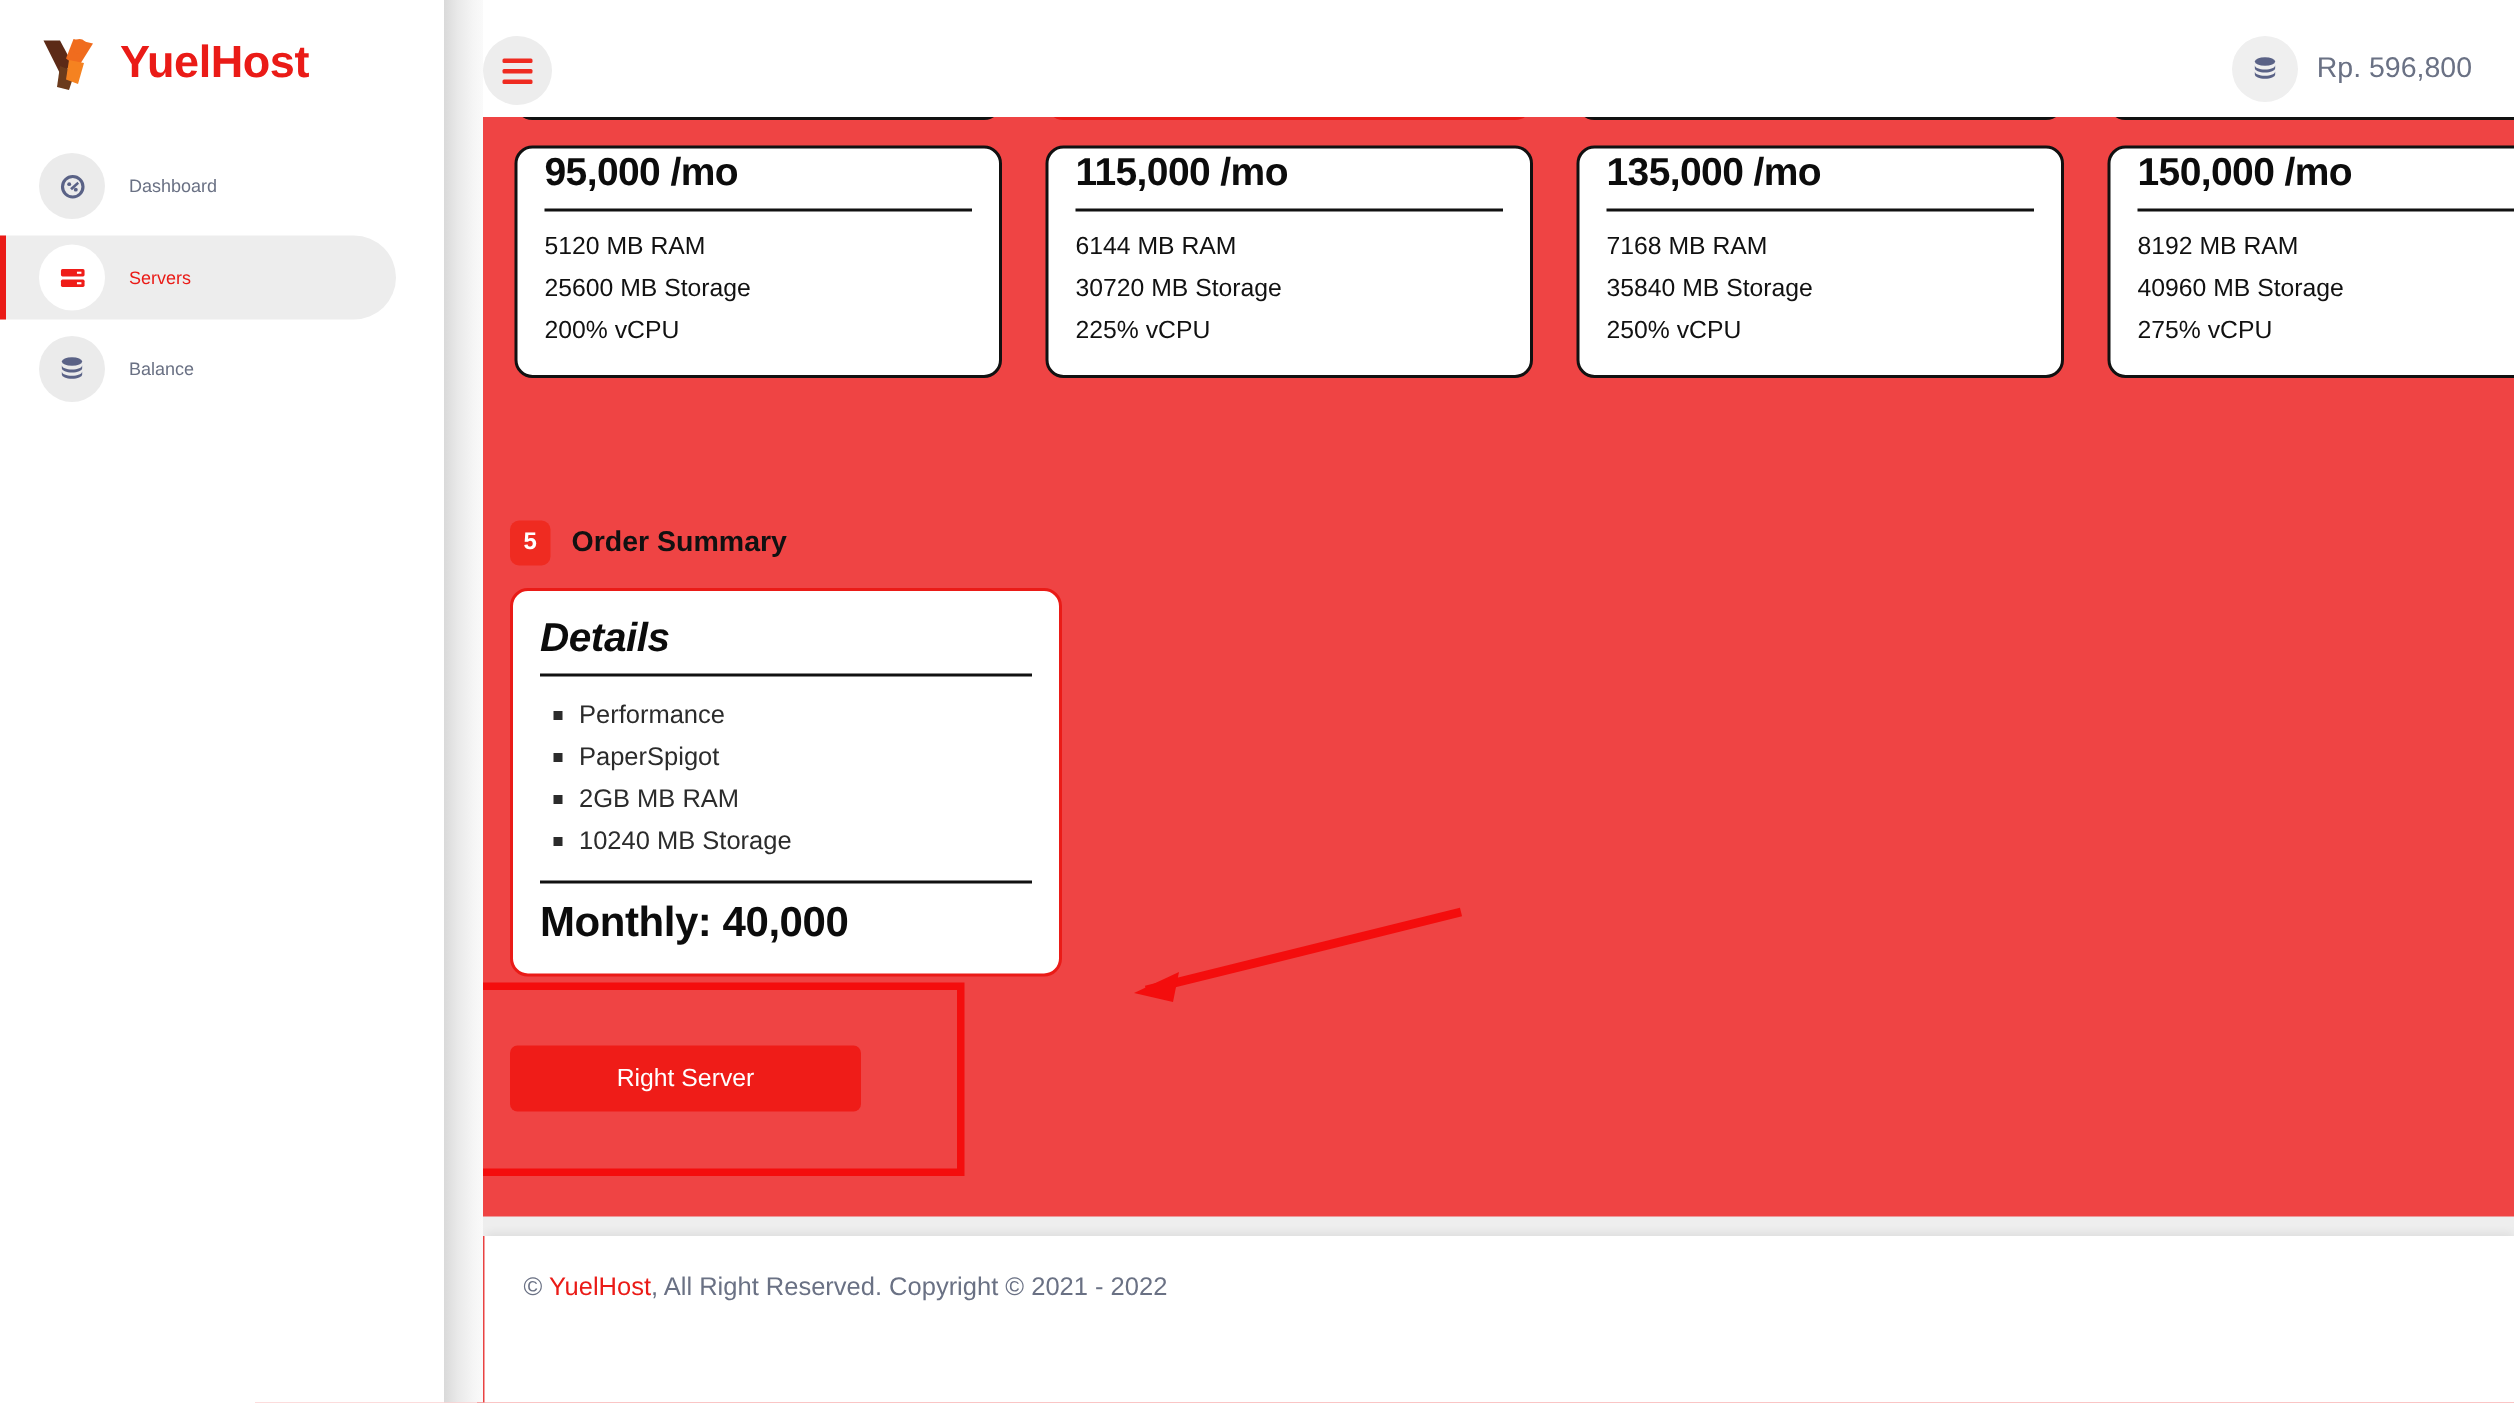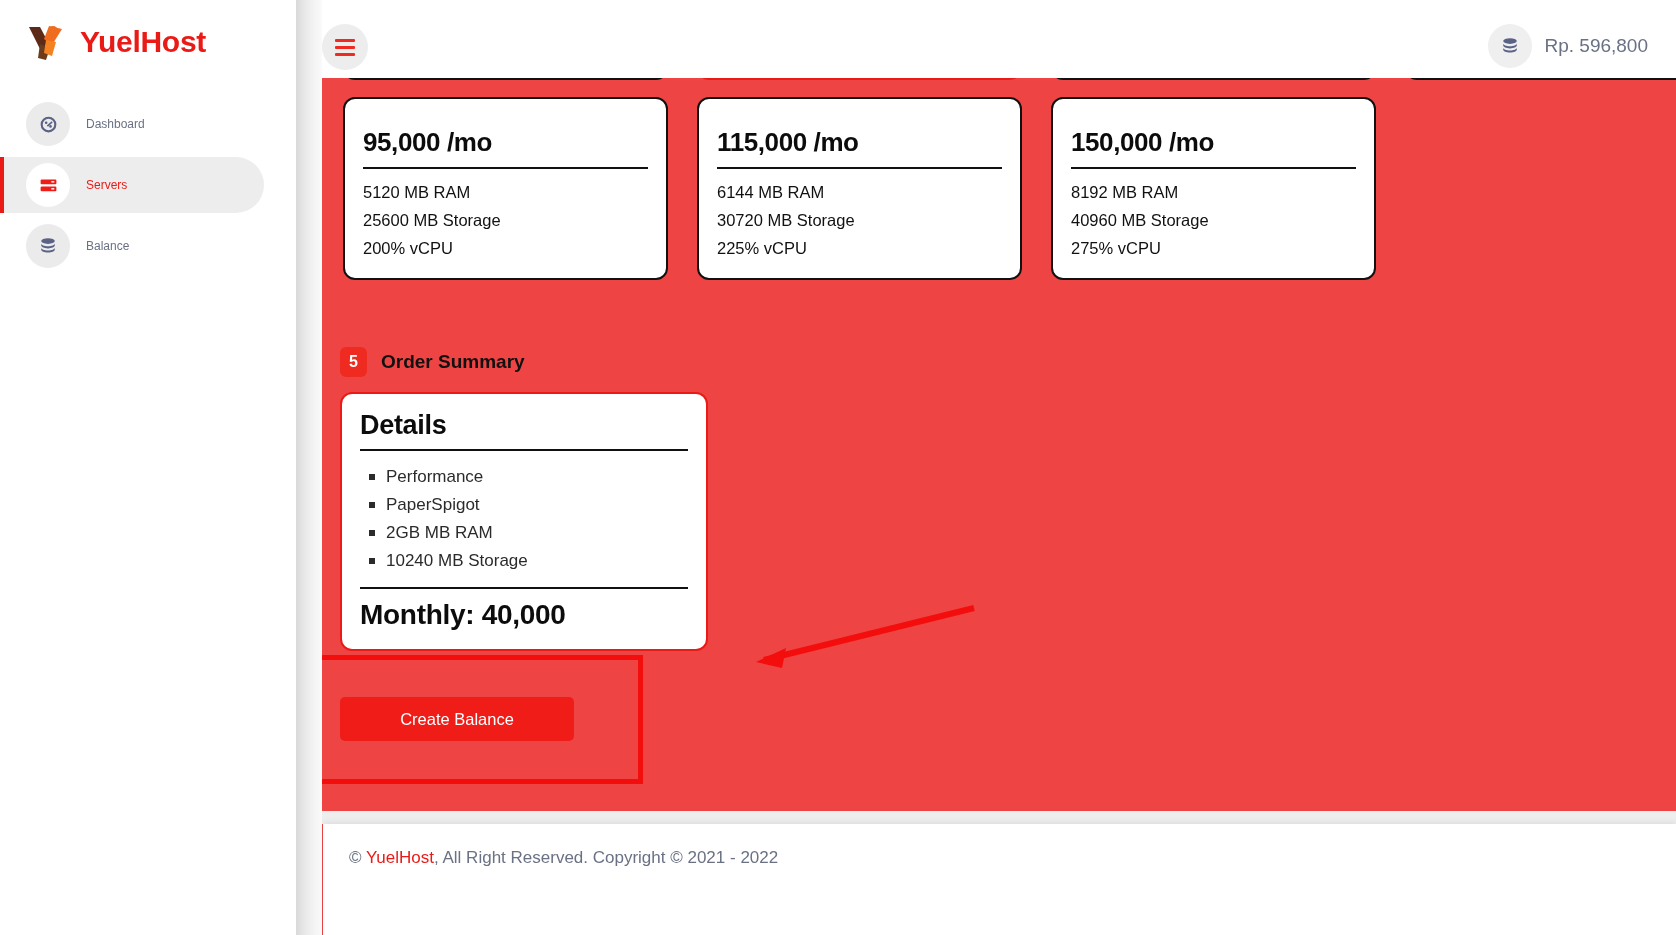--- a/index.html
+++ b/index.html
@@ -110,21 +110,21 @@
     position: absolute; left: 25px; top: -88px;
     width: 1420px;
     display: grid;
     grid-template-columns: repeat(4, 325px);
     column-gap: 29px;
     row-gap: 17px;
   }
   .plan-card {
     border: 2px solid #111111;
     border-radius: 12px;
-    padding: 28px 18px 16px 18px;
+    padding: 0 18px 16px 18px;
     background: #ffffff;
     min-height: 152px;
     cursor: pointer;
   }
   .plan-card.selected { border-color: #ea1b17; }
   .plan-price {
     font-size: 26px; font-weight: bold; color: #0c0c0c;
     letter-spacing: -0.4px;
     padding-bottom: 9px;
     border-bottom: 2px solid #111111;
@@ -157,20 +157,21 @@
     border-radius: 12px;
     background: #ffffff;
     padding: 16px 18px 18px 18px;
     z-index: 6;
   }
   .summary-title {
     font-size: 27px; font-weight: bold; color: #0c0c0c;
     padding-bottom: 8px;
     border-bottom: 2px solid #111111;
     letter-spacing: -0.3px;
+    font-style: italic;
   }
   .summary-list { padding: 12px 0 12px 26px; }
   .summary-list li {
     list-style: none; position: relative;
     font-size: 17px; color: #2b2b2b;
     line-height: 28px;
   }
   .summary-list li::before {
     content: ""; position: absolute;
     left: -17px; top: 11px;
@@ -342,20 +343,28 @@
 
       <div class="plan-card">
         <div class="plan-price">115,000 /mo</div>
         <ul class="plan-specs">
           <li>6144 MB RAM</li>
           <li>30720 MB Storage</li>
           <li>225% vCPU</li>
         </ul>
       </div>
 
+      <div class="plan-card">
+        <div class="plan-price">135,000 /mo</div>
+        <ul class="plan-specs">
+          <li>7168 MB RAM</li>
+          <li>35840 MB Storage</li>
+          <li>250% vCPU</li>
+        </ul>
+      </div>
 
       <div class="plan-card">
         <div class="plan-price">150,000 /mo</div>
         <ul class="plan-specs">
           <li>8192 MB RAM</li>
           <li>40960 MB Storage</li>
           <li>275% vCPU</li>
         </ul>
       </div>
 
@@ -370,21 +379,21 @@
       <div class="summary-title">Details</div>
       <ul class="summary-list">
         <li>Performance</li>
         <li>PaperSpigot</li>
         <li>2GB MB RAM</li>
         <li>10240 MB Storage</li>
       </ul>
       <div class="summary-total">Monthly: 40,000</div>
     </div>
 
-    <button class="create-btn">Create Balance</button>
+    <button class="create-btn">Right Server</button>
 
     <div class="annot-box"></div>
 
     <svg class="annot-arrow" viewBox="0 0 300 120">
       <path d="M296 22 L86 74" stroke="#f40d0d" stroke-width="6" fill="none" stroke-linecap="butt"></path>
       <path d="M78 76 L108 62 L104 82 Z" fill="#f40d0d"></path>
     </svg>
 
     <div class="footer-gap"></div>
     <footer class="footer">

